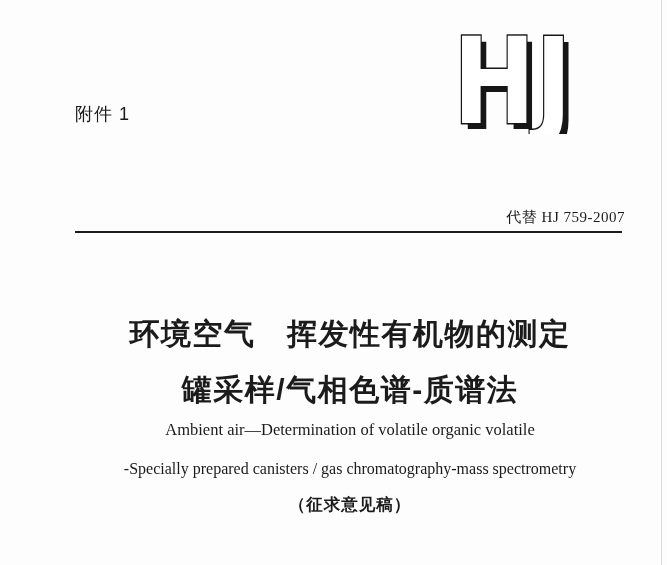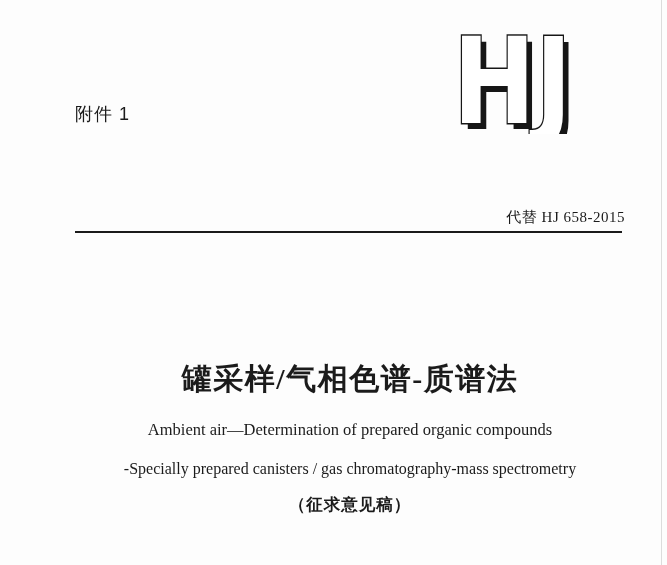--- a/index.html
+++ b/index.html
@@ -62,21 +62,21 @@
     text-align: center;
     white-space: nowrap;
   }
   .title-cn {
     font-size: 30px;
     font-weight: 700;
     letter-spacing: 1.5px;
     font-family: "Liberation Sans", "DejaVu Sans", sans-serif;
   }
   .title-cn-1 { top: 314px; }
-  .title-cn-2 { top: 359px; font-family: Liberation Serif, serif; }
+  .title-cn-2 { top: 370px; }
   .title-en { font-size: 16.5px; }
   .title-en-1 { top: 420px; }
   .title-en-2 { top: 460px; font-size: 16px; }
   .draft-note {
     top: 494px;
     font-size: 16.5px;
     font-weight: 600;
     letter-spacing: 1px;
     font-family: "Liberation Sans", "DejaVu Sans", sans-serif;
   }
@@ -96,28 +96,29 @@
 
   <svg class="logo-svg" viewBox="0 0 152 106" xmlns="http://www.w3.org/2000/svg">
     <g transform="scale(0.82,1)" font-family="'DejaVu Sans','Liberation Sans',sans-serif" font-weight="bold" font-size="120">
       <text x="13" y="101" fill="#161616">HJ</text>
       <text x="6" y="95" fill="#ffffff" stroke="#161616" stroke-width="3" paint-order="stroke fill">HJ</text>
     </g>
   </svg>
 
 
 
-  <div class="superseded serif">代替 HJ  658-2015</div>
+  <div class="superseded serif">代替 HJ  759-2007</div>
 
   <div class="header-rule"></div>
 
+  <div class="center-line title-cn title-cn-1">环境空气　挥发性有机物的测定</div>
 
   <div class="center-line title-cn title-cn-2">罐采样/气相色谱-质谱法</div>
 
-  <div class="center-line title-en title-en-1 serif">Ambient air—Determination of prepared organic compounds</div>
+  <div class="center-line title-en title-en-1 serif">Ambient air—Determination of volatile organic volatile</div>
 
   <div class="center-line title-en title-en-2 serif">-Specially prepared canisters / gas chromatography-mass spectrometry</div>
 
   <div class="center-line draft-note">（征求意见稿）</div>
 
   <div class="scan-edge"></div>
 
 </div>
 
 </body></html>

